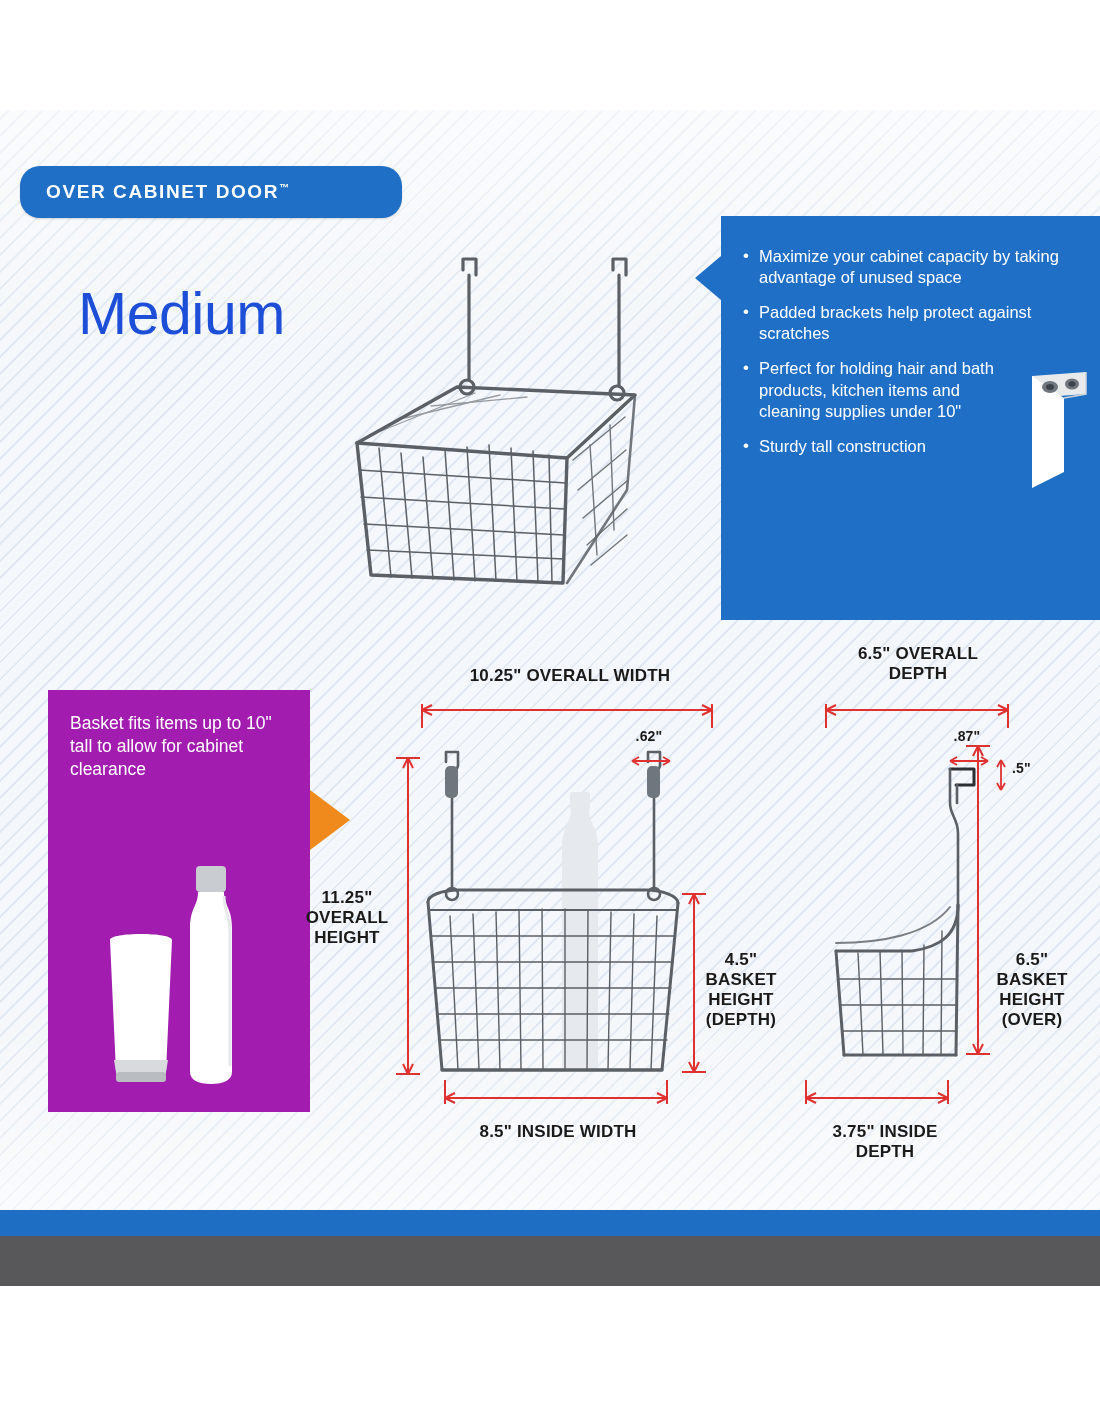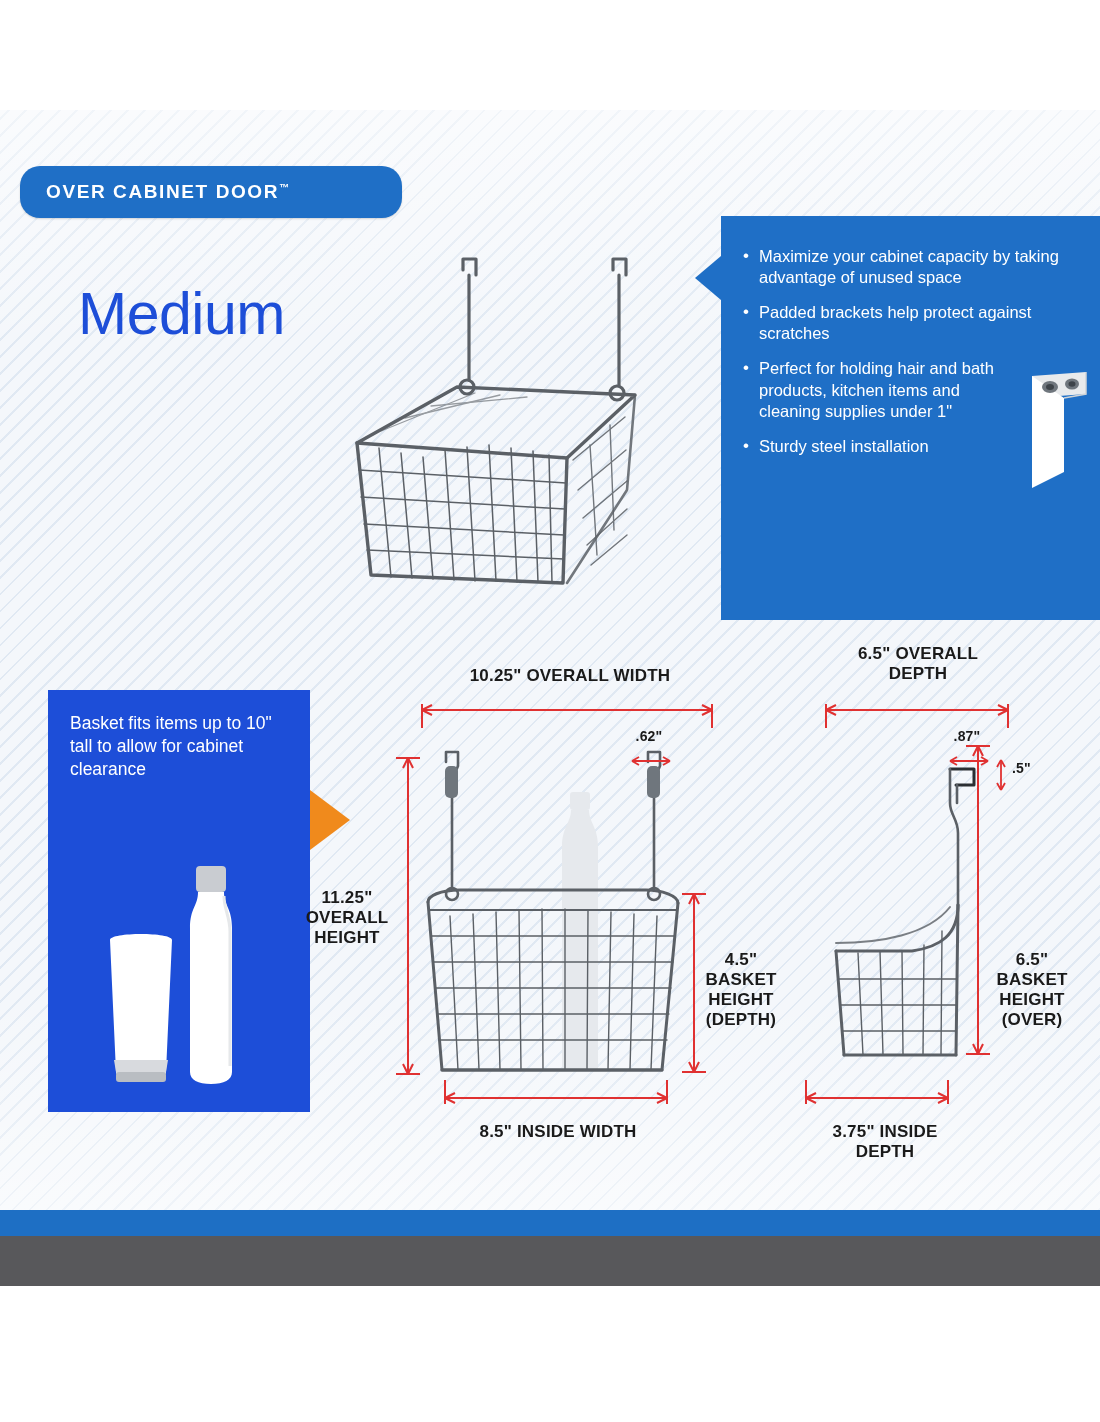--- a/index.html
+++ b/index.html
@@ -71,21 +71,21 @@
   .features li:before{
     content:"•";position:absolute;left:0;top:-1px;font-size:17px;
   }
 
   
   .bracket-illo{position:absolute;right:6px;top:152px;width:92px;height:125px;}
 
   
   .orange{
     position:absolute;left:48px;top:690px;width:262px;height:422px;
-    background:#1d4ed8;box-sizing:border-box;padding:22px 20px 0 22px;
+    background:#a21caf;box-sizing:border-box;padding:22px 20px 0 22px;
   }
   .orange .txt{color:#fff;font-size:17.5px;line-height:1.3;}
   .orange .arrow{
     position:absolute;right:-40px;top:100px;width:0;height:0;
     border-top:30px solid transparent;border-bottom:30px solid transparent;
     border-left:40px solid #f08a1c;
   }
 
   
   .dim{
@@ -167,22 +167,22 @@
         <path d="M96 161 L192 152"></path>
       </g>
     </g>
   </svg>
 
   <div class="features">
     <div class="arrow"></div>
     <ul>
       <li>Maximize your cabinet capacity by taking advantage of unused space</li>
       <li>Padded brackets help protect against scratches</li>
-      <li style="width:255px">Perfect for holding hair and bath products, kitchen items and cleaning supplies under 1"</li>
-      <li>Sturdy steel installation</li>
+      <li style="width:255px">Perfect for holding hair and bath products, kitchen items and cleaning supplies under 10"</li>
+      <li>Sturdy tall construction</li>
     </ul>
     <svg class="bracket-illo" viewBox="0 0 92 125">
       <path d="M30 8 L84 4 L84 26 L30 30 Z" fill="#e8eaec"></path>
       <path d="M30 8 L30 120 L62 104 L62 30 Z" fill="#ffffff"></path>
       <path d="M62 30 L84 26 L84 4" fill="none" stroke="#cfd4d8" stroke-width="1.5"></path>
       <ellipse cx="48" cy="19" rx="8" ry="6" fill="#6f767d"></ellipse>
       <ellipse cx="48" cy="19" rx="4" ry="3" fill="#3d4349"></ellipse>
       <ellipse cx="70" cy="16" rx="7" ry="5.5" fill="#6f767d"></ellipse>
       <ellipse cx="70" cy="16" rx="3.5" ry="2.8" fill="#3d4349"></ellipse>
     </svg>

